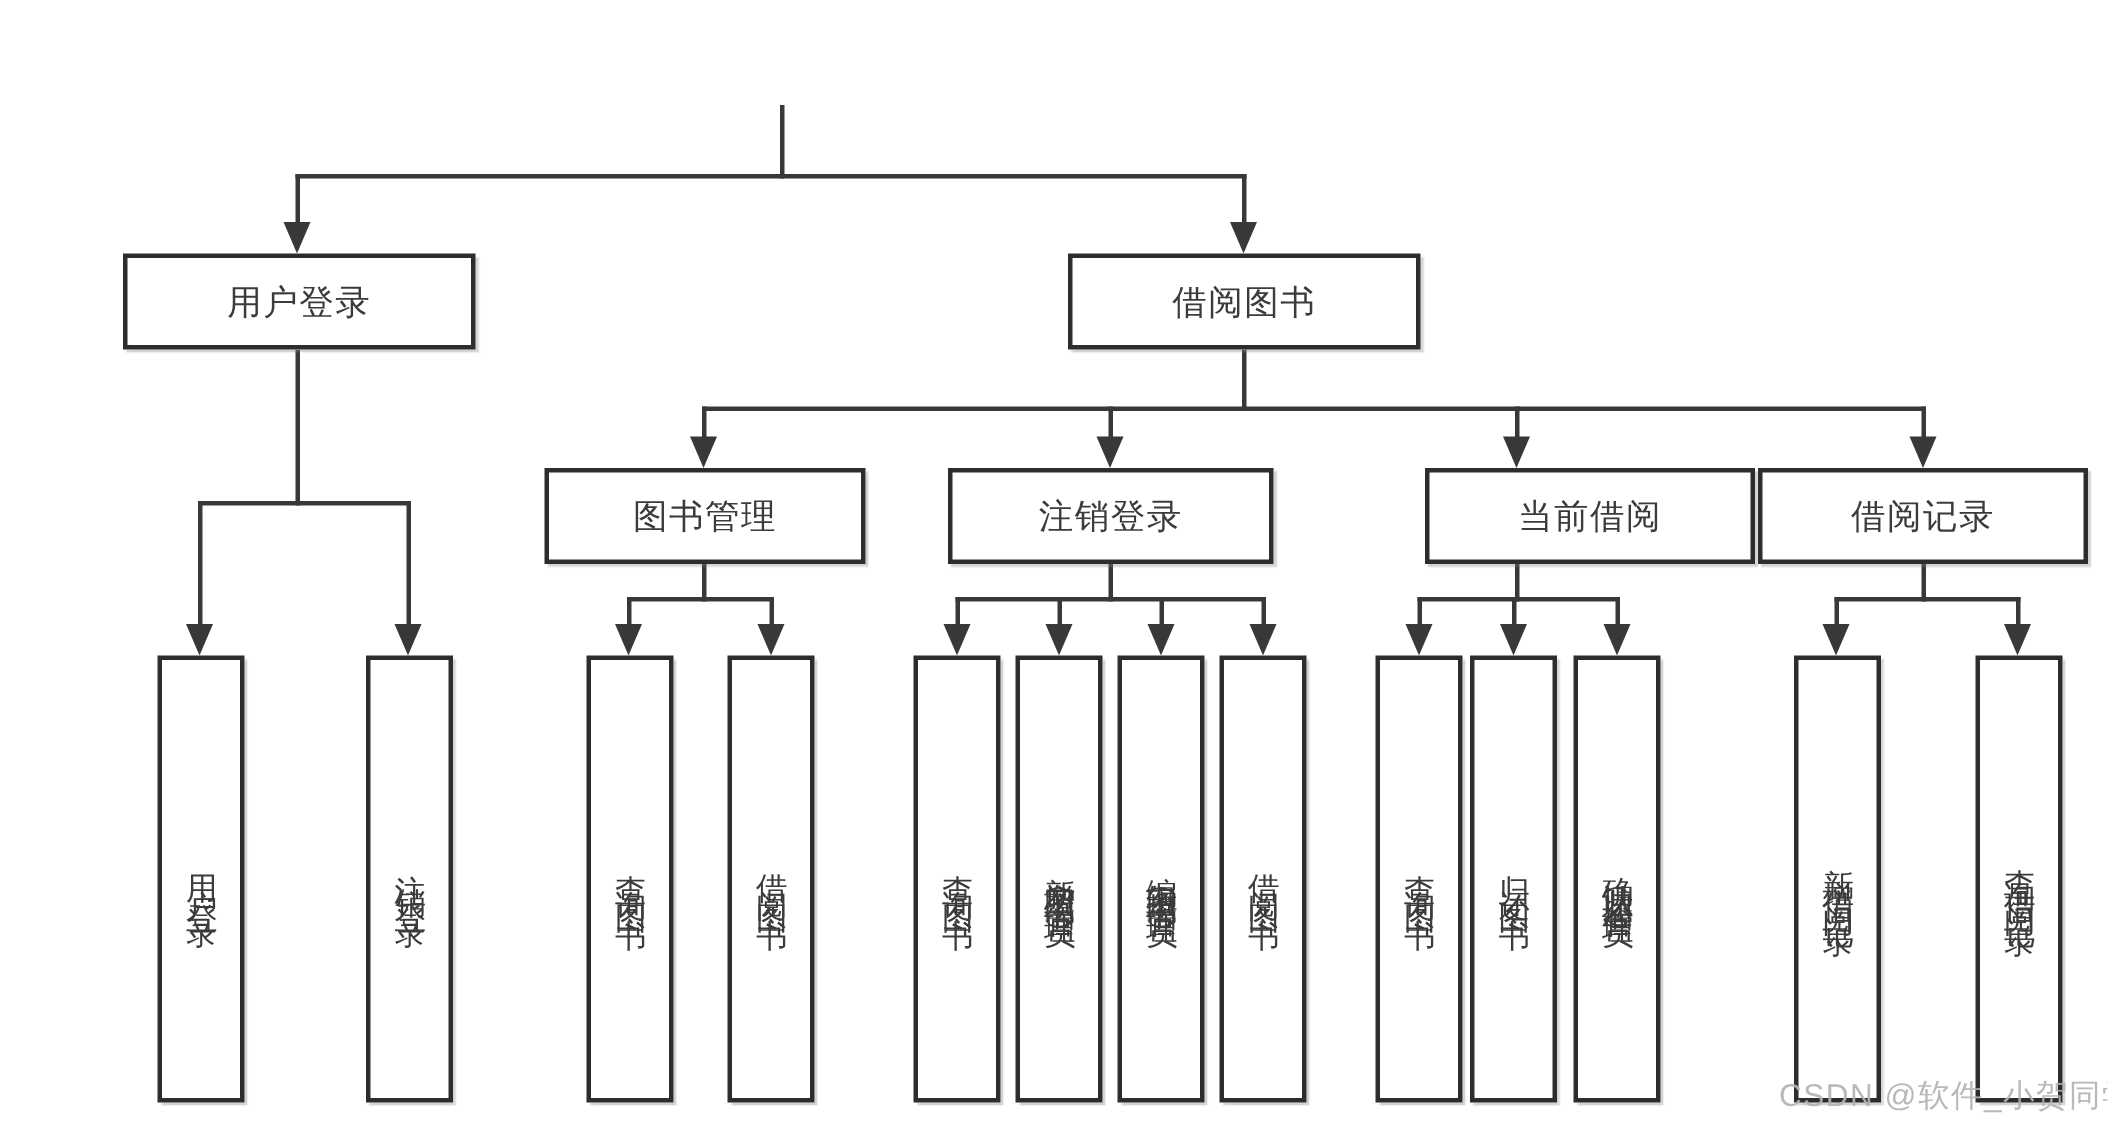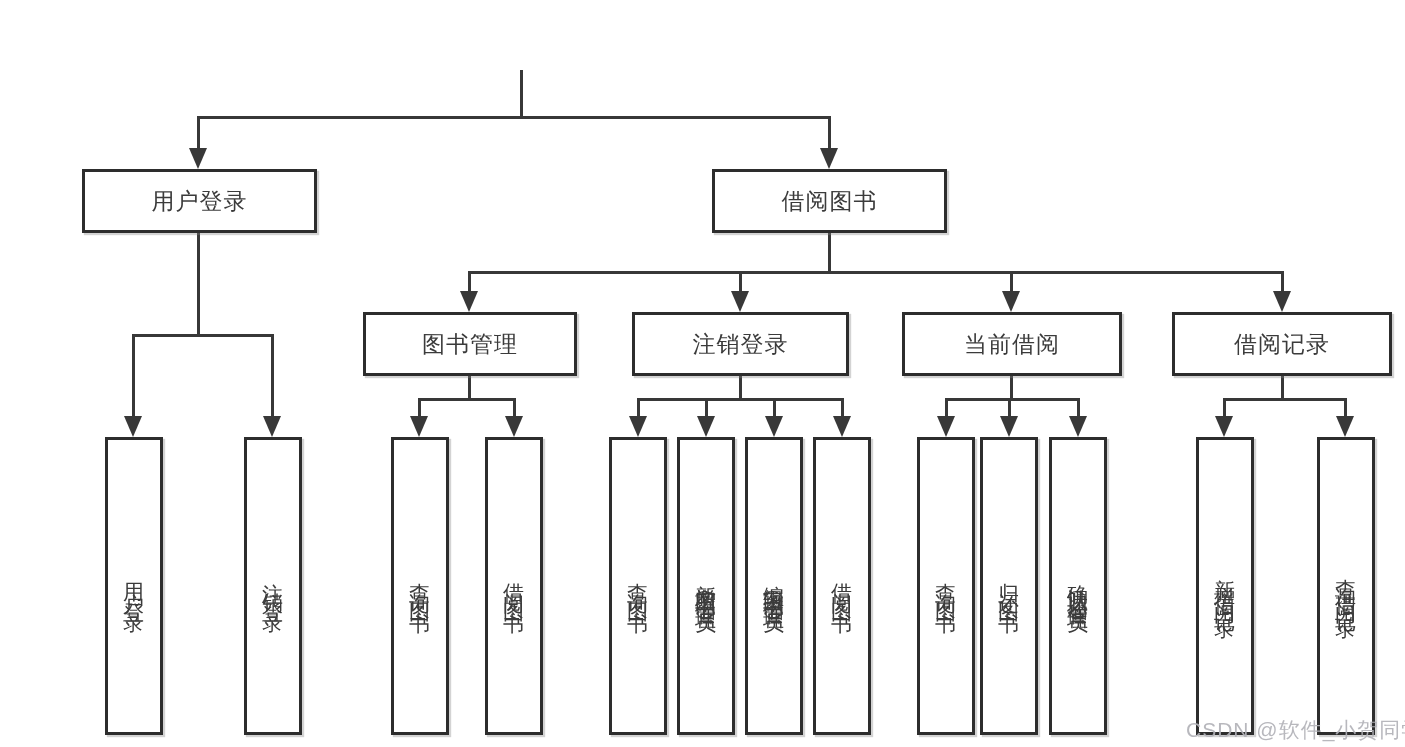--- a/index.html
+++ b/index.html
@@ -35,21 +35,21 @@
 <body>
 
 <div id="stage">
 
 
   <div class="box" style="left:82px;top:169px;width:235px;height:64px;">用户登录</div>
   <div class="box" style="left:712px;top:169px;width:235px;height:64px;">借阅图书</div>
 
   <div class="box" style="left:363px;top:312px;width:214px;height:64px;">图书管理</div>
   <div class="box" style="left:632px;top:312px;width:217px;height:64px;">注销登录</div>
-  <div class="box" style="left:902px;top:312px;width:220px;height:64px;text-align:center;">当前借阅</div>
+  <div class="box" style="left:950px;top:312px;width:220px;height:64px;text-align:center;">当前借阅</div>
   <div class="box" style="left:1172px;top:312px;width:220px;height:64px;">借阅记录</div>
 
   <div class="vbox" style="left:105px;top:437px;width:58px;height:298px;">用户登录</div>
   <div class="vbox" style="left:244px;top:437px;width:58px;height:298px;">注销登录</div>
 
   <div class="vbox" style="left:391px;top:437px;width:58px;height:298px;">查询图书</div>
   <div class="vbox" style="left:485px;top:437px;width:58px;height:298px;">借阅图书</div>
 
   <div class="vbox" style="left:609px;top:437px;width:58px;height:298px;">查询图书</div>
   <div class="vbox" style="left:677px;top:437px;width:58px;height:298px;letter-spacing:4px;">新增图书（管理员）</div>

